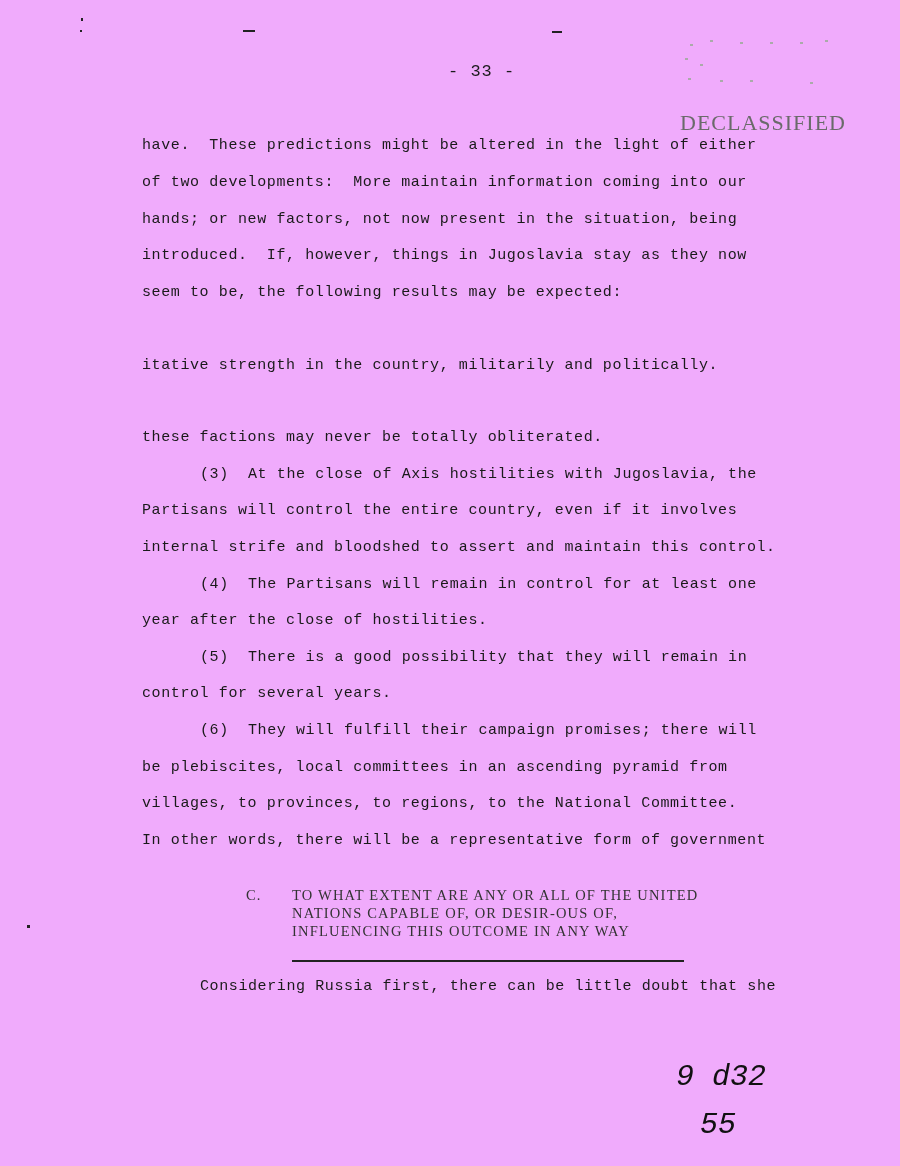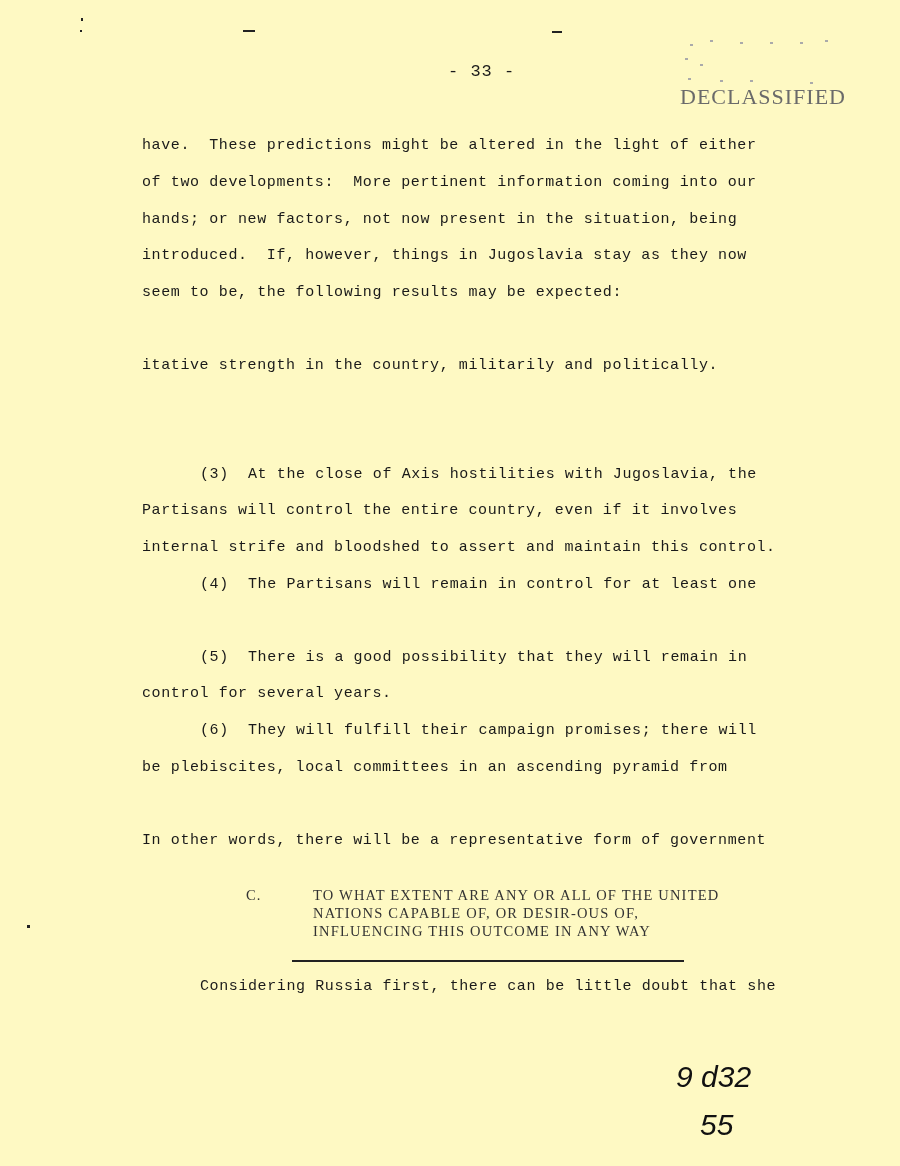--- a/index.html
+++ b/index.html
@@ -1,32 +1,32 @@
 <!DOCTYPE html>
 <html><head>
 <meta charset="utf-8">
 <style>
   html, body { margin: 0; padding: 0; background: #ffffff; }
   body { width: 900px; height: 1166px; position: relative; overflow: hidden;
          font-family: "Liberation Mono", "DejaVu Sans Mono", monospace; color: #1a1a1a; }
-  .page { position: absolute; left: 0; top: 0; width: 900px; height: 1166px; background: #fef9c3; }
+  .page { position: absolute; left: 0; top: 0; width: 900px; height: 1166px; background: #f0abfc; }
   .page-number { position: absolute; left: 448px; top: 62px; font-size: 17px; letter-spacing: 1px; }
-  .stamp { position: absolute; left: 680px; top: 84px; font-family: "Liberation Serif", "DejaVu Serif", serif;
+  .stamp { position: absolute; left: 680px; top: 110px; font-family: "Liberation Serif", "DejaVu Serif", serif;
            font-size: 22px; color: #6a6a6a; letter-spacing: 1px; }
   .stamp-faint { position: absolute; left: 680px; top: 36px; width: 160px; height: 50px; }
   .stamp-faint span { position: absolute; width: 3px; height: 2px; background: #aaa; }
   .mark { position: absolute; background: #222; }
   .line { position: absolute; left: 142px; font-size: 15px; white-space: pre; letter-spacing: 0.6px; }
   .indent { left: 200px; }
   .heading { position: absolute; left: 246px; top: 886px; font-family: "Liberation Serif", "DejaVu Serif", serif;
              font-size: 14.5px; color: #333; letter-spacing: 1.2px; line-height: 18px; }
   .heading .letter { position: absolute; left: 0; top: 0; }
-  .heading .text { position: absolute; left: 46px; top: 0; width: 420px; margin-left: 21px; }
+  .heading .text { position: absolute; left: 46px; top: 0; width: 420px; }
   .heading-rule { position: absolute; left: 292px; top: 960px; width: 392px; height: 2px; background: #222; }
-  .handwriting { position: absolute; font-family: Liberation Sans, sans-serif;
+  .handwriting { position: absolute; font-family: Liberation Mono, monospace;
                  font-style: italic; font-size: 30px; color: #111; }
 </style>
 </head>
 <body>
 
 <div class="page">
 
   <div class="mark" style="left:81px;top:18px;width:2px;height:3px;"></div>
   <div class="mark" style="left:80px;top:30px;width:2px;height:2px;"></div>
   <div class="mark" style="left:243px;top:30px;width:12px;height:2px;"></div>
@@ -45,34 +45,37 @@
     <span style="left:5px;top:22px"></span>
       <span style="left:20px;top:28px"></span>
       <span style="left:8px;top:42px"></span>
     <span style="left:40px;top:44px"></span>
       <span style="left:70px;top:44px"></span>
       <span style="left:130px;top:46px"></span>
   </div>
   <div class="stamp">DECLASSIFIED</div>
 
   <div class="line" style="top:137px">have.  These predictions might be altered in the light of either</div>
-  <div class="line" style="top:174px">of two developments:  More pertinent information coming into our</div>
+  <div class="line" style="top:174px">of two developments:  More maintain information coming into our</div>
   <div class="line" style="top:211px">hands; or new factors, not now present in the situation, being</div>
   <div class="line" style="top:247px">introduced.  If, however, things in Jugoslavia stay as they now</div>
   <div class="line" style="top:284px">seem to be, the following results may be expected:</div>
 
   <div class="line" style="top:357px">itative strength in the country, militarily and politically.</div>
+  <div class="line" style="top:429px">these factions may never be totally obliterated.</div>
   <div class="line indent" style="top:466px">(3)  At the close of Axis hostilities with Jugoslavia, the</div>
   <div class="line" style="top:502px">Partisans will control the entire country, even if it involves</div>
   <div class="line" style="top:539px">internal strife and bloodshed to assert and maintain this control.</div>
   <div class="line indent" style="top:576px">(4)  The Partisans will remain in control for at least one</div>
+  <div class="line" style="top:612px">year after the close of hostilities.</div>
   <div class="line indent" style="top:649px">(5)  There is a good possibility that they will remain in</div>
   <div class="line" style="top:685px">control for several years.</div>
   <div class="line indent" style="top:722px">(6)  They will fulfill their campaign promises; there will</div>
   <div class="line" style="top:759px">be plebiscites, local committees in an ascending pyramid from</div>
+  <div class="line" style="top:795px">villages, to provinces, to regions, to the National Committee.</div>
   <div class="line" style="top:832px">In other words, there will be a representative form of government</div>
 
   <div class="heading">
     <span class="letter">C.</span>
     <span class="text">TO WHAT EXTENT ARE ANY OR ALL OF THE UNITED NATIONS CAPABLE OF, OR DESIR-OUS OF, INFLUENCING THIS OUTCOME IN ANY WAY</span>
   </div>
   <div class="heading-rule"></div>
 
   <div class="line indent" style="top:978px">Considering Russia first, there can be little doubt that she</div>
 

